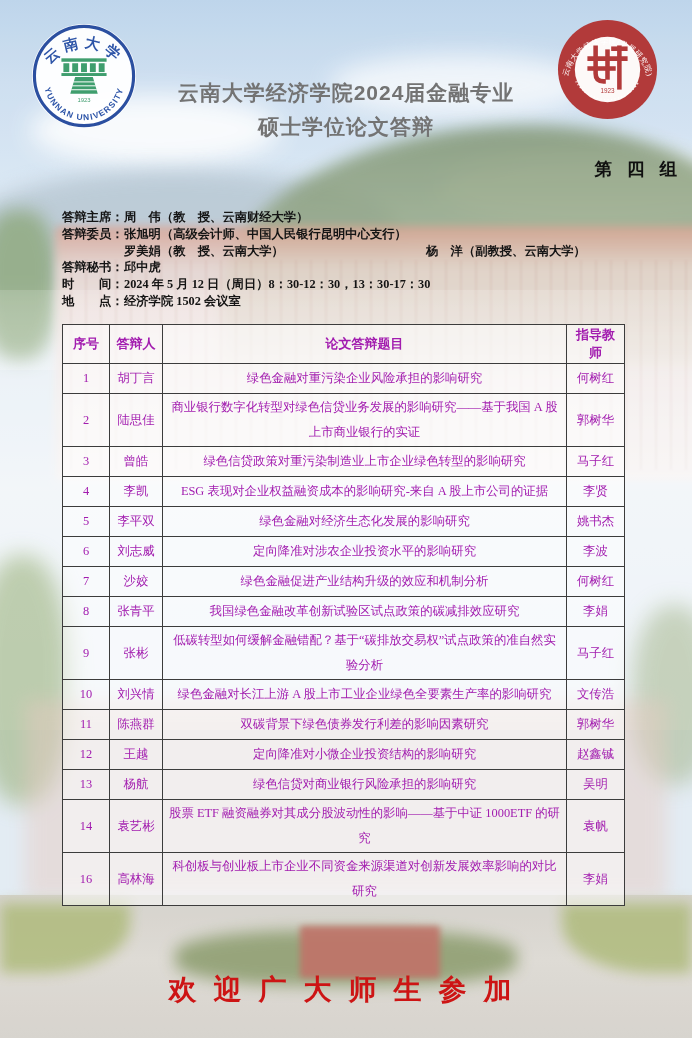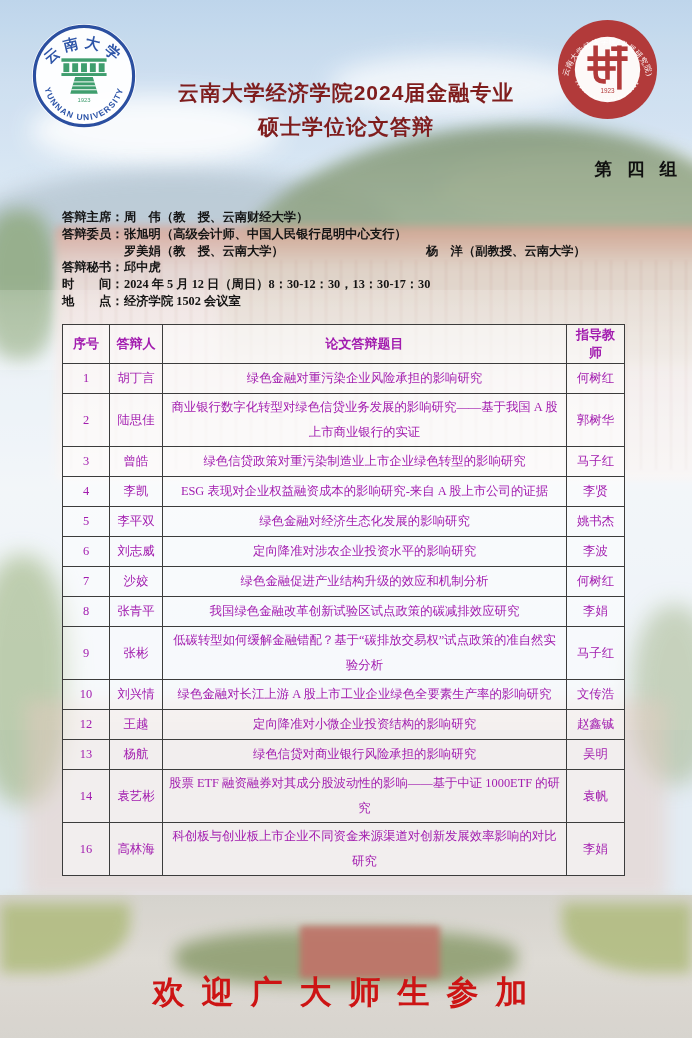--- a/index.html
+++ b/index.html
@@ -43,38 +43,38 @@
   .hedge{left:175px;right:175px;top:930px;height:56px;background:#72874d;
          border-radius:40%;filter:blur(8px);opacity:.8;}
   .sign{left:300px;top:926px;width:140px;height:52px;background:#b65c50;
         filter:blur(3px);opacity:.9;border-radius:3px;}
   .veil{inset:0;background:rgba(255,255,255,.14);}
   
   .logo{position:absolute;z-index:2;}
   .logo-left{left:30px;top:22px;width:108px;height:108px;}
   .logo-right{left:556px;top:18px;width:103px;height:103px;}
   .titles{position:absolute;z-index:2;top:76px;left:0;right:0;text-align:center;
-          color:#7f1d1d;font-family:"Liberation Sans","DejaVu Sans",sans-serif;
+          color:#737373;font-family:"Liberation Sans","DejaVu Sans",sans-serif;
           font-weight:700;font-size:21px;}
   .title-line{line-height:34px;letter-spacing:1px;}
   .group{position:absolute;z-index:2;top:157px;left:0;right:0;text-align:right;
          font-size:17.5px;font-weight:700;color:#101010;letter-spacing:15px;text-indent:15px;}
   .info{position:absolute;z-index:2;top:209px;left:62px;width:572px;
         font-size:12.3px;font-weight:700;color:#141414;}
   .info-row{display:grid;grid-template-columns:62px 302px 1fr;height:16.8px;
             align-items:baseline;white-space:nowrap;}
   .defense-table{position:absolute;z-index:2;left:62px;top:324px;width:562px;
                  border-collapse:collapse;table-layout:fixed;
                  background:rgba(255,255,255,.52);color:#a21caf;}
   .defense-table th,.defense-table td{border:1px solid #3c3c3c;text-align:center;
                  padding:1px 5px;overflow:hidden;}
   .defense-table th{height:23px;font-size:13px;font-weight:700;}
   .defense-table td{font-size:12.4px;line-height:25px;height:27px;font-weight:400;}
   .footer{position:absolute;z-index:2;top:971px;left:0;right:12px;text-align:center;
-          font-size:32px;font-weight:700;color:#cd1414;letter-spacing:17px;text-indent:17px;}
+          font-size:28px;font-weight:700;color:#cd1414;letter-spacing:17px;text-indent:17px;}
 </style>
 </head>
 <body>
 
 <div class="page">
 
   <div class="bg">
     <div class="sky"></div>
     <div class="cloud c1"></div>
     <div class="cloud c2"></div>
@@ -269,20 +269,26 @@
           <td>马子红</td>
         </tr>
 
         <tr>
           <td>10</td>
           <td>刘兴情</td>
           <td>绿色金融对长江上游 A 股上市工业企业绿色全要素生产率的影响研究</td>
           <td>文传浩</td>
         </tr>
 
+        <tr>
+          <td>11</td>
+          <td>陈燕群</td>
+          <td>双碳背景下绿色债券发行利差的影响因素研究</td>
+          <td>郭树华</td>
+        </tr>
 
         <tr>
           <td>12</td>
           <td>王越</td>
           <td>定向降准对小微企业投资结构的影响研究</td>
           <td>赵鑫铖</td>
         </tr>
 
         <tr>
           <td>13</td>

